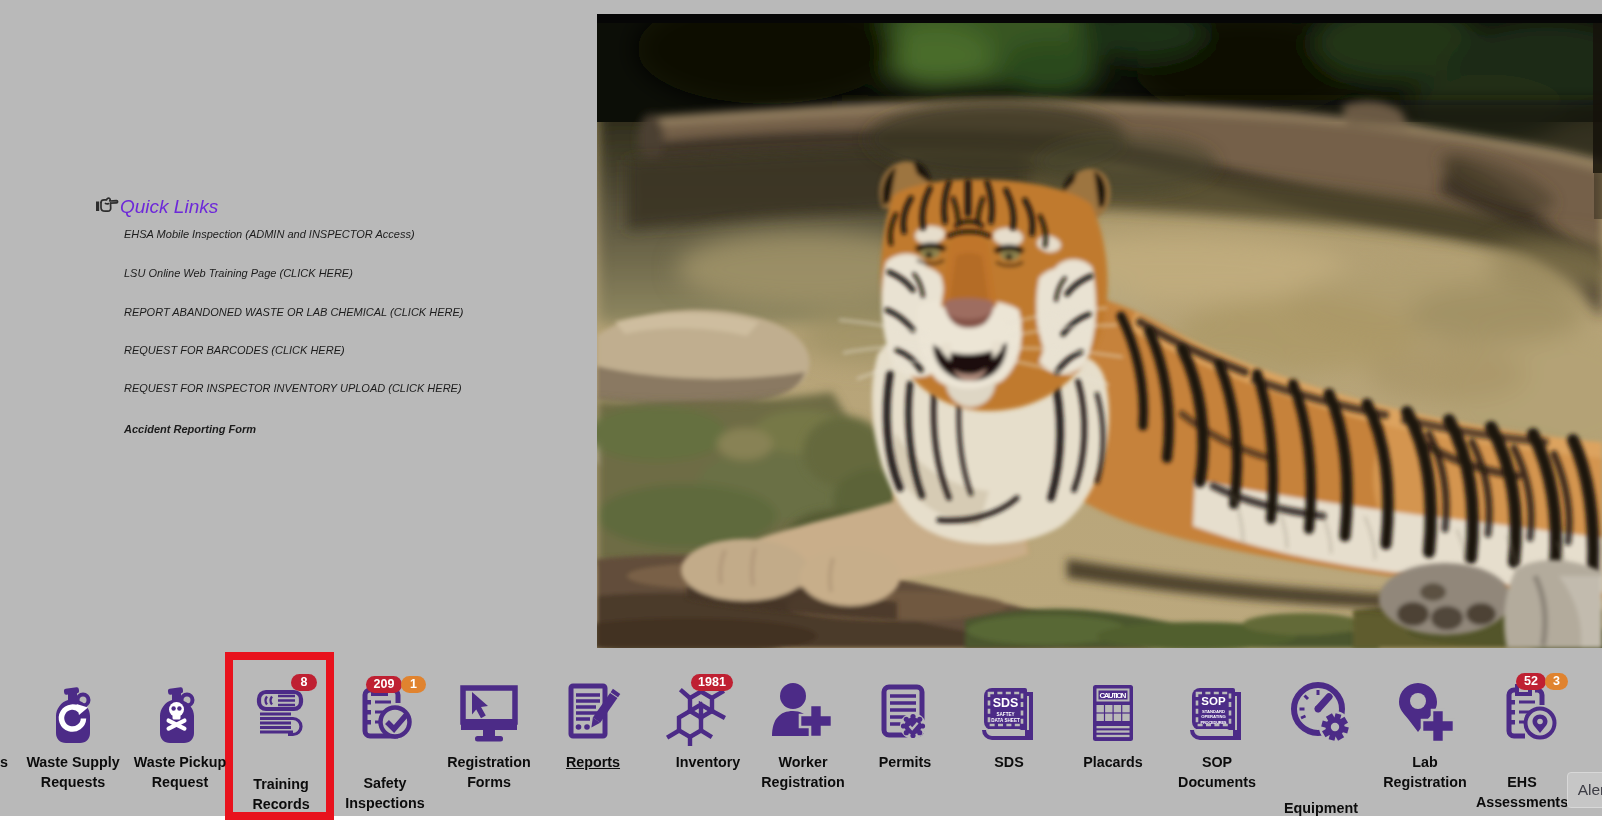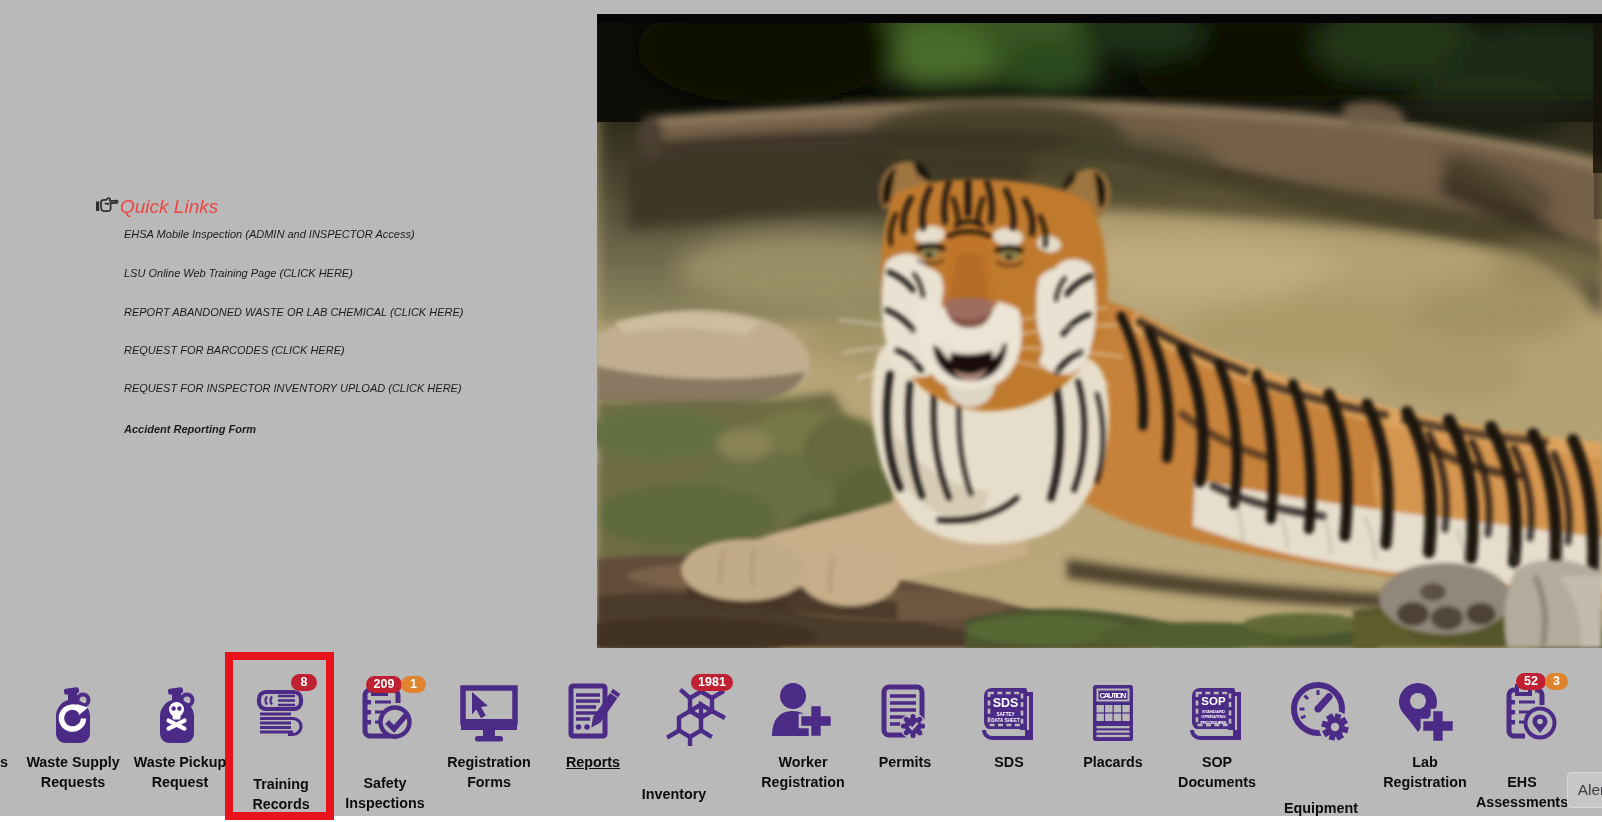--- a/index.html
+++ b/index.html
@@ -1,21 +1,21 @@
 <!DOCTYPE html>
 <html><head>
 <meta charset="utf-8">
 <style>
   html,body{margin:0;padding:0;}
   body{width:1602px;height:822px;position:relative;overflow:hidden;background:#fff;
        font-family:"Liberation Sans", sans-serif;}
   #bg{position:absolute;left:0;top:0;width:1602px;height:816px;background:#b9b9b9;}
   #photo{position:absolute;left:597px;top:14px;width:1005px;height:634px;}
   .ql{position:absolute;left:124px;font-style:italic;font-size:11px;color:#1c1c1c;white-space:nowrap;}
-  #qltitle{position:absolute;left:120px;top:196px;font-style:italic;font-size:19px;color:#ef4444;}
+  #qltitle{position:absolute;left:120px;top:196px;font-style:italic;font-size:19px;color:#6d28d9;}
   .icon{position:absolute;top:680px;width:68px;height:66px;}
   .lbl{position:absolute;top:753px;width:170px;text-align:center;font-weight:bold;
        font-size:14.3px;line-height:19.5px;color:#0c0c0c;}
   .badge{position:absolute;height:17px;border-radius:9px;color:#fff;font-weight:bold;
          font-size:12.5px;text-align:center;line-height:17px;}
   .bred{background:#bf2032;}
   .borange{background:#e0832f;}
   #redbox{position:absolute;left:225px;top:652px;width:109px;height:168px;
           border:8px solid #e8121d;box-sizing:border-box;}
   .tab{position:absolute;top:772px;height:36px;background:#c6c6c6;border:1px solid #d8d8d8;
@@ -428,21 +428,21 @@
   <path d="M49 31 L38 24.5 L38 37.5 M38 24.5 L27 31"></path>
   <path d="M38 11.5 L38 2"></path>
   <path d="M27 18 L19 11"></path>
   <path d="M49 18 L59 12"></path>
   <path d="M49 31 L60 37"></path>
   <path d="M16 50.5 L6 56.5"></path>
   <path d="M27 57 L27 64"></path>
   <path d="M38 50.5 L47 56"></path>
  </g>
 </svg>
-<div class="lbl" style="left:589px;margin-top:32px;">Inventory</div>
+<div class="lbl" style="left:623px;">Inventory</div>
 
 <svg class="icon" style="left:767px" viewBox="0 0 68 66">
  <circle cx="26" cy="16" r="13" fill="#4c2b87"></circle>
  <path d="M5 56 C5 39 13 31 26 31 C33 31 39 34 43 40 L43 56 Z" fill="#4c2b87"></path>
  <path d="M43 25 L55 25 L55 35 L65 35 L65 47 L55 47 L55 57 L43 57 L43 47 L33 47 L33 35 L43 35 Z" fill="#4c2b87" stroke="#b9b9b9" stroke-width="2.6"></path>
 </svg>
 <div class="lbl" style="left:718px;">Worker<br>Registration</div>
 
 <svg class="icon" style="left:871px" viewBox="0 0 68 66">
  <rect x="13" y="7" width="38" height="48" rx="5" fill="none" stroke="#4c2b87" stroke-width="5"></rect>

